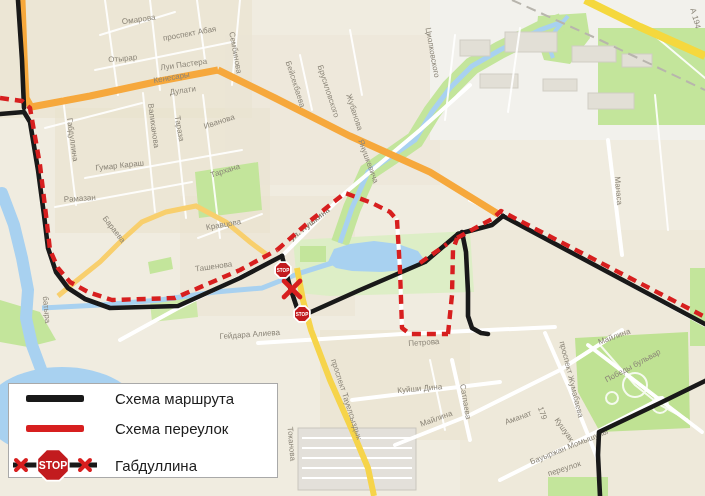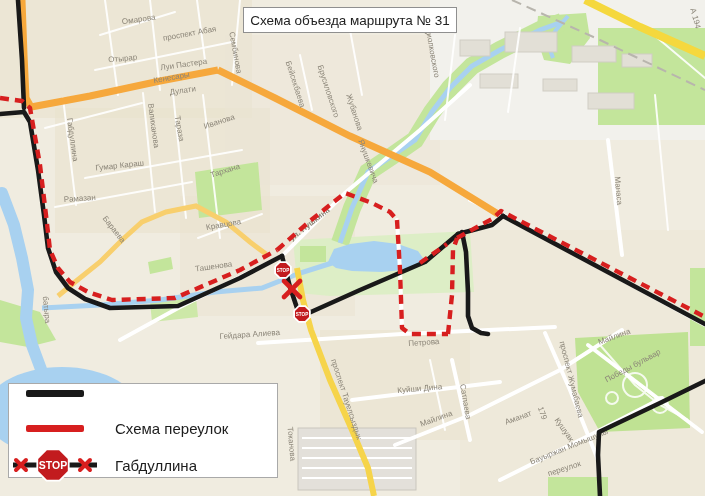--- a/index.html
+++ b/index.html
@@ -205,29 +205,27 @@
           <text x="283" y="271.8" text-anchor="middle" fill="#fff" font-size="4.6" font-weight="bold">STOP</text>
         </g>
         <g>
           <polygon points="310.8,317.6 305.6,322.8 298.4,322.8 293.2,317.6 293.2,310.4 298.4,305.2 305.6,305.2 310.8,310.4" fill="#ffffff"></polygon>
           <polygon points="309.0,316.9 304.9,321.0 299.1,321.0 295.0,316.9 295.0,311.1 299.1,307.0 304.9,307.0 309.0,311.1" fill="#c21b1e"></polygon>
           <text x="302" y="315.8" text-anchor="middle" fill="#fff" font-size="4.6" font-weight="bold">STOP</text>
         </g>
       </g>
   </svg>
 
-  <div class="title-box">
-    <span>Схема объезда маршрута № 31</span>
-  </div>
 
   <div class="legend-box">
     <div class="legend-row lr1">
       <span class="sample">
           <span class="bar" style="background:#191919"></span>
         </span>
+      <span class="lab">Схема маршрута</span>
     </div>
     <div class="legend-row lr2">
       <span class="sample">
           <span class="bar" style="background:#d71f1f"></span>
         </span>
       <span class="lab">Схема переулок</span>
     </div>
     <div class="legend-row lr3">
       <span class="sample">
         <svg id="legend-stop-svg" width="92" height="38" viewBox="0 0 92 38">

